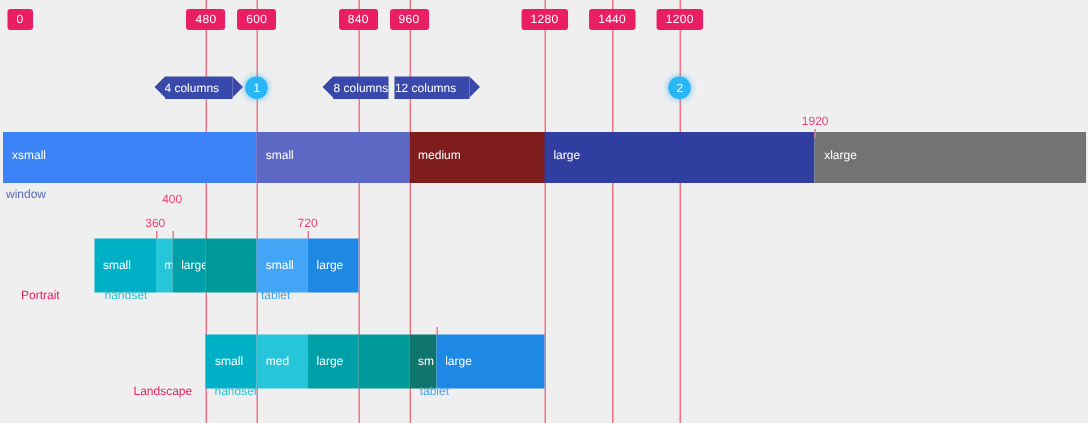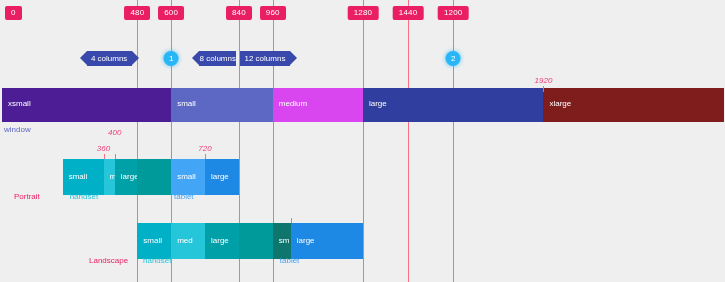--- a/index.html
+++ b/index.html
@@ -33,22 +33,23 @@
   .tick-flag.left0{transform:translateX(0);}
 
   
   .chip{
     position:absolute;
     height:15px;
     line-height:15px;
     background:#3949ab;
     color:#fff;
     font-size:8px;
-    text-align:center;
+    text-align:left;
     white-space:nowrap;
+    margin-left:23px;
   }
   .chip.arrow-left::before{
     content:"";position:absolute;left:-7px;top:0;
     border-top:7.5px solid transparent;border-bottom:7.5px solid transparent;
     border-right:7px solid #3949ab;
   }
   .chip.arrow-right::after{
     content:"";position:absolute;right:-7px;top:0;
     border-top:7.5px solid transparent;border-bottom:7.5px solid transparent;
     border-left:7px solid #3949ab;
@@ -74,21 +75,20 @@
 
   
   .blk{position:absolute;height:36px;}
   .blk span{
     position:absolute;left:6px;top:13px;
     font-size:8px;color:#ffffff;white-space:nowrap;
   }
   .minilabel{
     position:absolute;font-size:8px;color:#ec407a;white-space:nowrap;
     transform:translateX(-50%);
-    font-style:italic;
   }
   .rowlabel{position:absolute;font-size:8px;color:#e91e63;white-space:nowrap;}
   .devlabel{position:absolute;font-size:8px;white-space:nowrap;}
 </style>
 </head>
 <body>
 
 <div id="stage">
 
   <div id="vlines">
@@ -111,33 +111,33 @@
       <div class="tick-flag" style="left: 453.2px; top: 6px;">1200</div>
     </div>
   <div id="chipsrow">
       <div class="chip arrow-left arrow-right" style="left: 86.6px; width: 45.12px; top: 51px;">4 columns</div>
       <div class="chip arrow-left" style="left: 199.4px; width: 36.66px; top: 51px;">8 columns</div>
       <div class="chip arrow-right" style="left: 240.29px; width: 49.35px; top: 51px;">12 columns</div>
       <div class="badge" style="left: 171.2px; top: 51px;">1</div>
       <div class="badge" style="left: 453.2px; top: 51px;">2</div>
     </div>
   <div id="windowband">
-      <div class="band" style="left: 2px; width: 169.2px; top: 88px; background: #4c1d95;">
+      <div class="band" style="left: 2px; width: 169.2px; top: 88px; background: #3b82f6;">
         <span>xsmall</span>
       </div>
       <div class="band" style="left: 171.2px; width: 101.52px; top: 88px; background: rgb(92, 104, 196);">
         <span>small</span>
       </div>
-      <div class="band" style="left: 272.72px; width: 106px; top: 88px; background: #d946ef;">
+      <div class="band" style="left: 272.72px; width: 106px; top: 88px; background: #7f1d1d;">
         <span>medium</span>
       </div>
       <div class="band" style="left: 362.96px; width: 180.48px; top: 88px; background: rgb(48, 63, 159);">
         <span>large</span>
       </div>
-      <div class="band" style="left: 543.44px; width: 180.48px; top: 88px; background: #7f1d1d;">
+      <div class="band" style="left: 543.44px; width: 180.48px; top: 88px; background: #737373;">
         <span>xlarge</span>
       </div>
       <div class="caption" style="left: 4px; top: 125px; color: rgb(92, 104, 196);">window</div>
       <div class="minilabel" style="left: 543.44px; top: 76px;">1920</div>
       <div class="vline" style="left: 543.44px; top: 86px; height: 6px; background: rgb(244, 105, 124);"></div>
     </div>
   <div id="portraitrow">
       <div class="minilabel" style="left: 103.52px; top: 144px;">360</div>
       <div class="vline" style="left: 103.52px; top: 154px; height: 5px;"></div>
       <div class="minilabel" style="left: 114.8px; top: 128px;">400</div>

